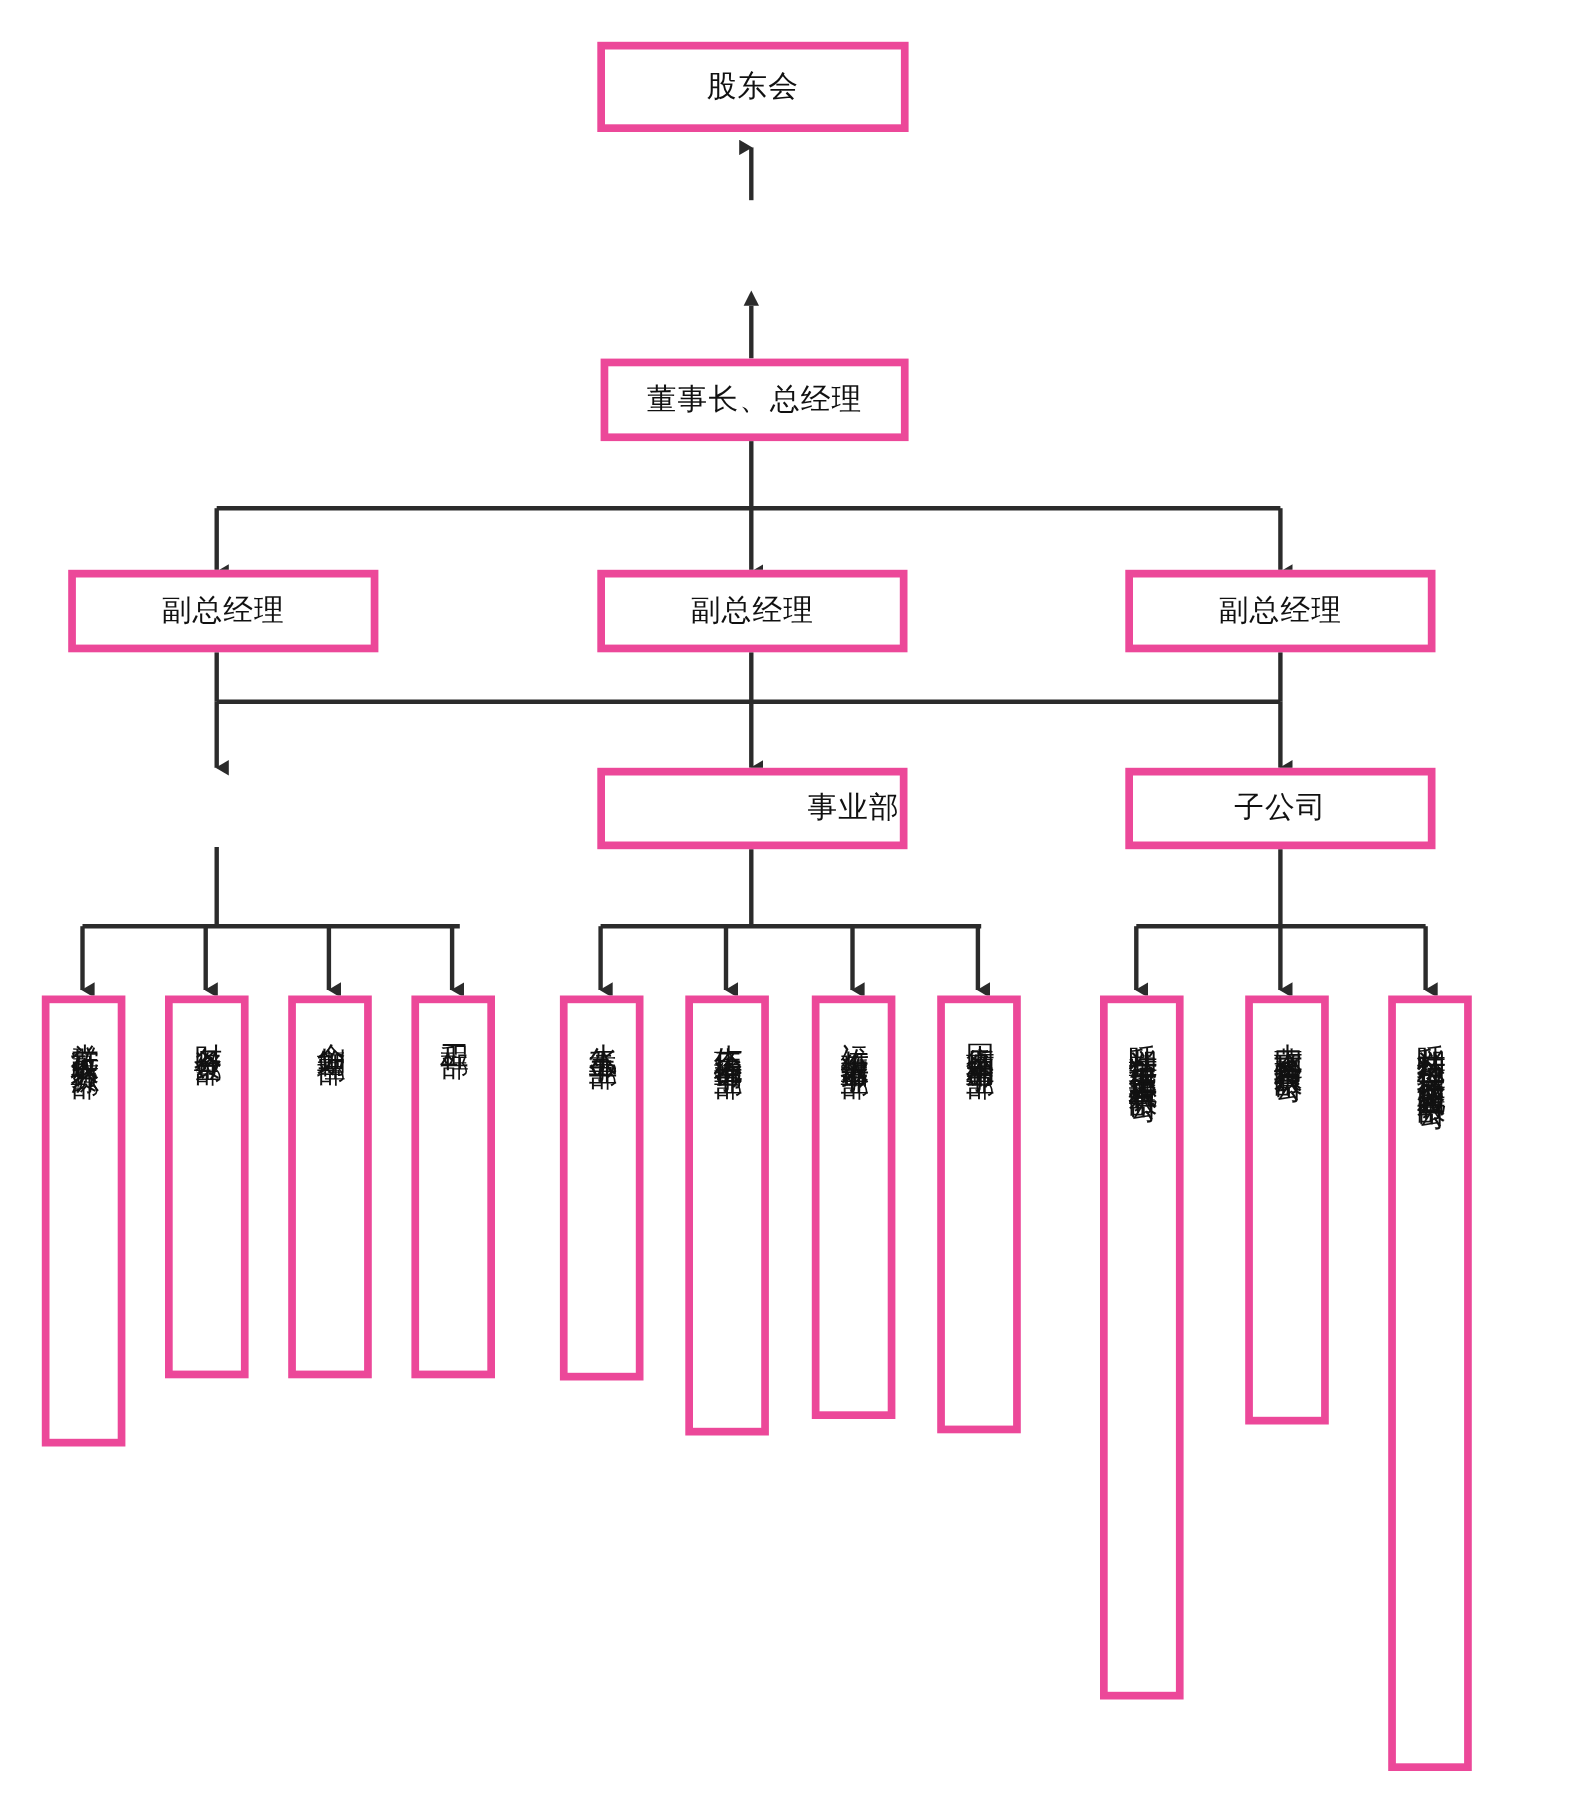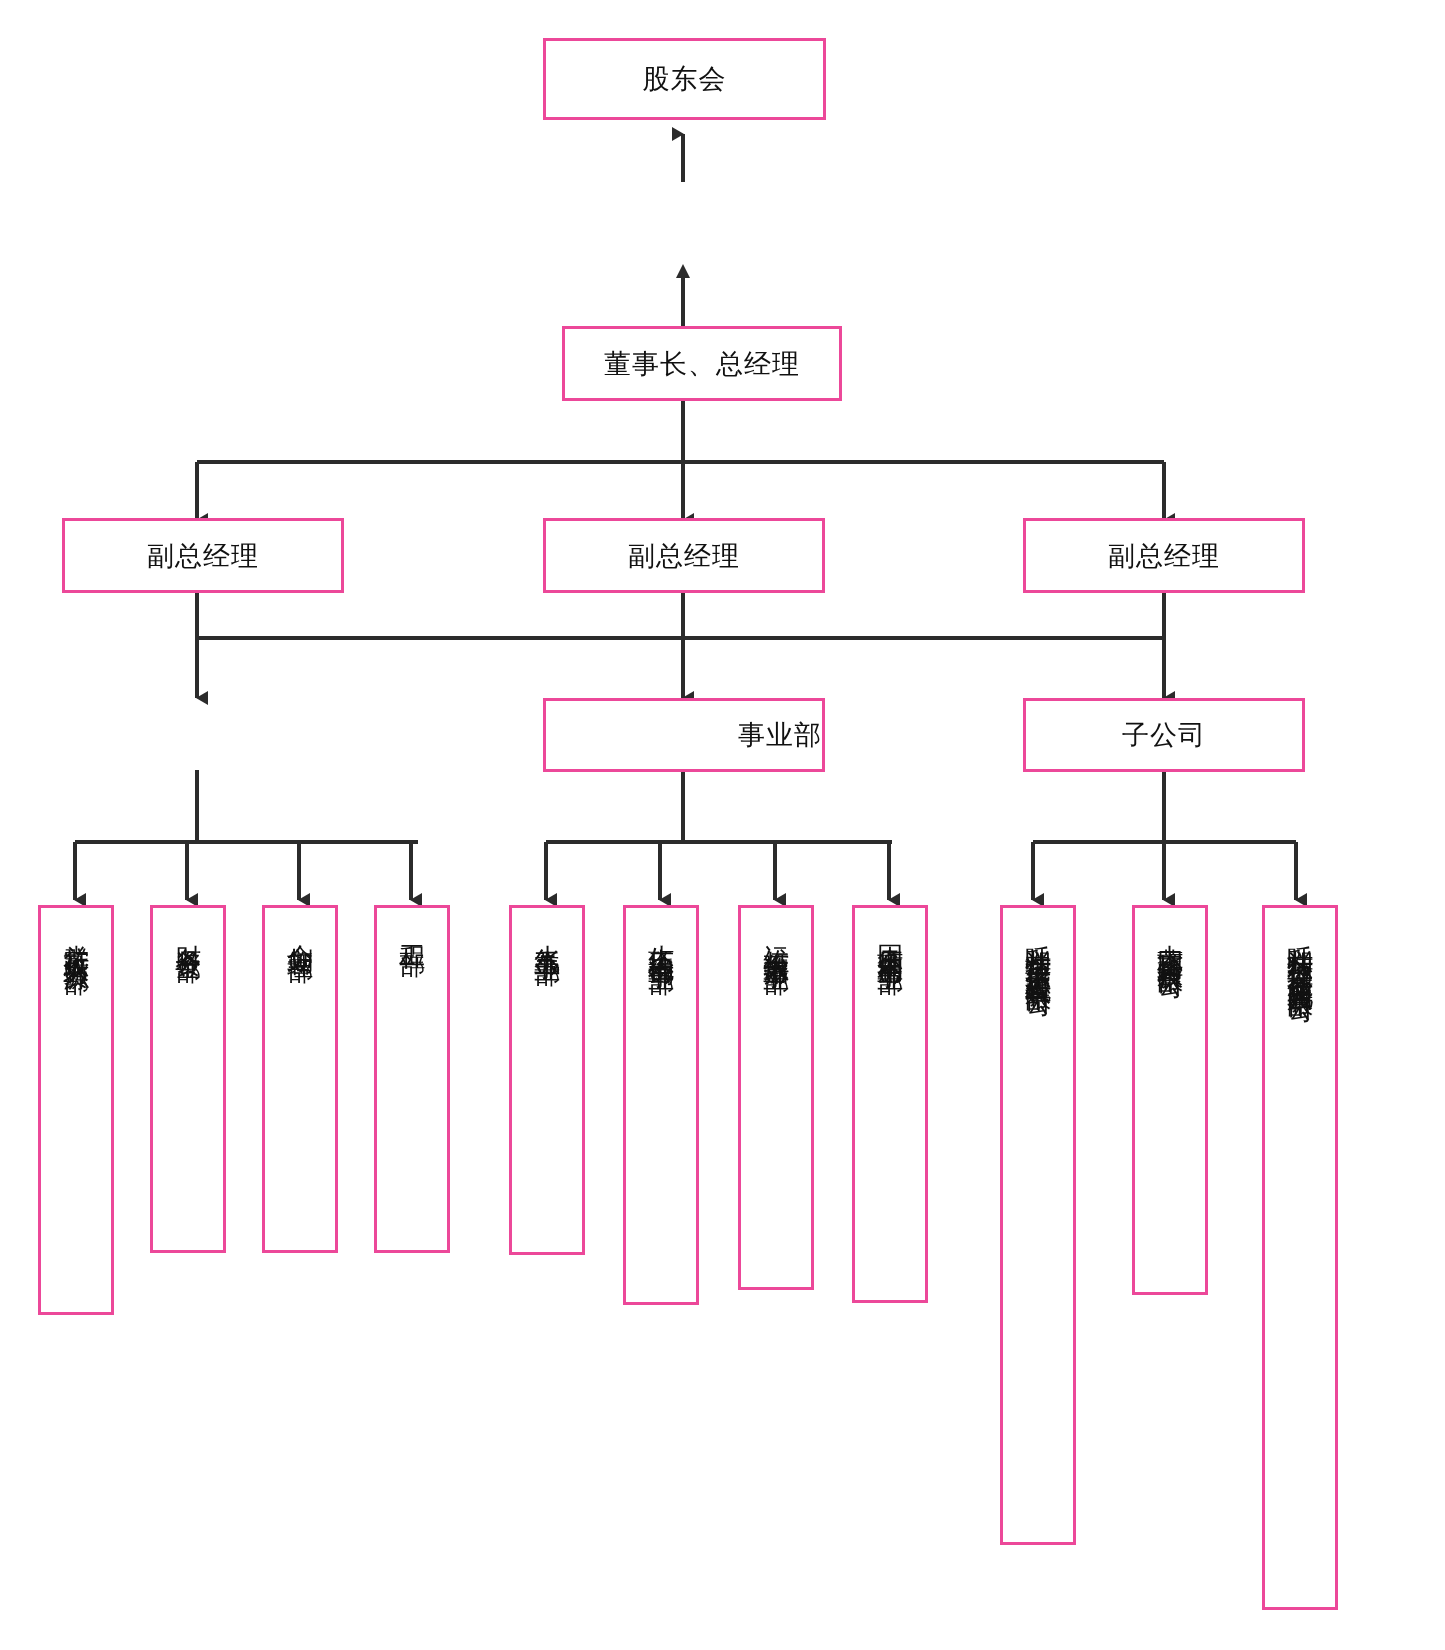--- a/index.html
+++ b/index.html
@@ -22,21 +22,21 @@
     position: absolute;
     left: 0;
     top: 0;
     width: 1445px;
     height: 1650px;
     pointer-events: none;
   }
   .node {
     position: absolute;
     box-sizing: border-box;
-    border: 3px solid #ec4899;
+    border: 7px solid #ec4899;
     background: #ffffff;
     display: flex;
     align-items: center;
     justify-content: center;
     text-align: center;
   }
   .node .node-label {
     display: block;
     font-size: 27px;
     line-height: 1.25;
@@ -118,21 +118,21 @@
       <path d="M 1164 842 L 1164 900" marker-end="url(#arrow-down)"></path>
       <path d="M 1296 842 L 1296 900" marker-end="url(#arrow-down)"></path>
     </g>
   </svg>
 
   <div class="node" style="left:543px; top:38px; width:283px; height:82px;">
     <span class="node-label">股东会</span>
   </div>
 
 
-  <div class="node" style="left:546px; top:326px; width:280px; height:75px;margin-left:16px;">
+  <div class="node" style="left:546px; top:326px; width:280px; height:75px;">
     <span class="node-label">董事长、总经理</span>
   </div>
 
   <div class="node" style="left:62px; top:518px; width:282px; height:75px;">
     <span class="node-label">副总经理</span>
   </div>
 
   <div class="node" style="left:543px; top:518px; width:282px; height:75px;">
     <span class="node-label">副总经理</span>
   </div>

